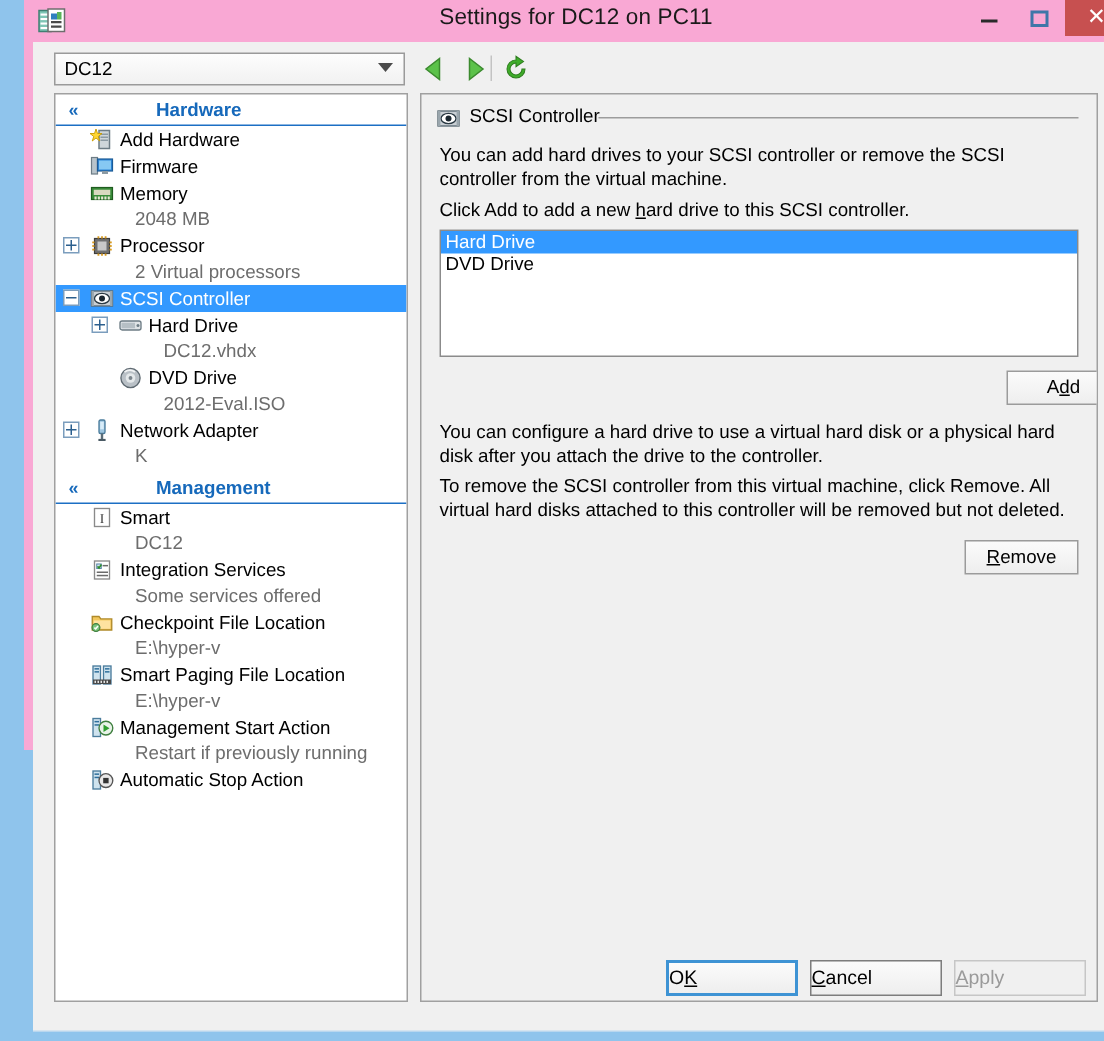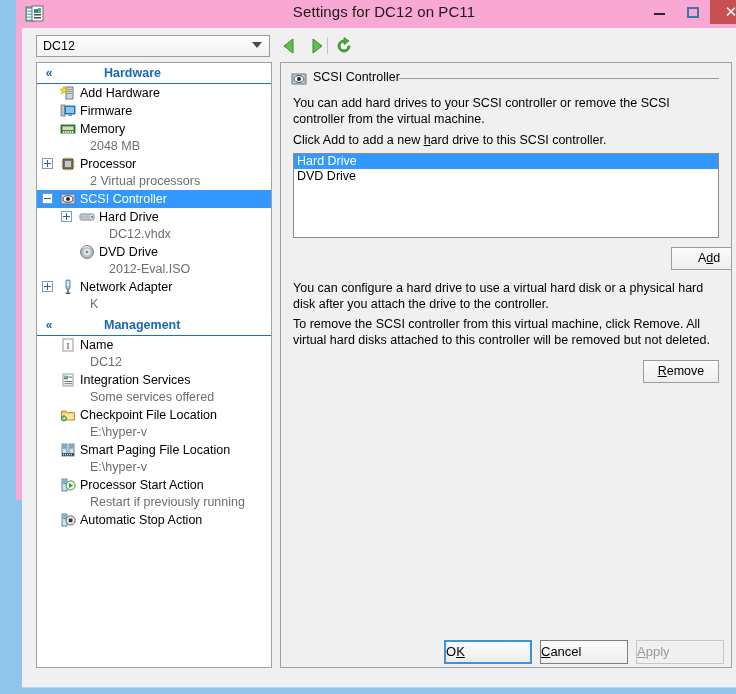--- a/index.html
+++ b/index.html
@@ -411,21 +411,21 @@
       <div class="grp" style="margin-top:3px;">
         <div class="chev">«</div>
         <div class="glabel">Management</div>
       </div>
 
       <div class="row lvl1">
         <svg class="ricon" viewBox="0 0 16 16">
           <rect x="3" y="2" width="10" height="12" fill="#ffffff" stroke="#8a8a8a" stroke-width="0.9"></rect>
           <text x="8" y="11.5" font-size="9" text-anchor="middle" fill="#3a3a3a" font-family="serif">I</text>
         </svg>
-        <div class="rlabel">Name</div>
+        <div class="rlabel">Smart</div>
       </div>
       <div class="sub lvl1">
         <div class="slabel">DC12</div>
       </div>
 
       <div class="row lvl1">
         <svg class="ricon" viewBox="0 0 16 16">
           <rect x="3" y="2" width="10" height="12" fill="#ffffff" stroke="#8a8a8a" stroke-width="0.9"></rect>
           <rect x="4.5" y="4" width="3" height="3" fill="#d8e8f5" stroke="#5c87a8" stroke-width="0.7"></rect>
           <path d="M5,5.6 L6,6.6 L7.6,4.4" stroke="#2f8f2f" stroke-width="1.1" fill="none"></path>
@@ -476,21 +476,21 @@
       </div>
 
       <div class="row lvl1">
         <svg class="ricon" viewBox="0 0 16 16">
           <rect x="2" y="2" width="5" height="12" fill="#cfe3ee" stroke="#4a7c9c" stroke-width="0.9"></rect>
           <rect x="3" y="3.6" width="3" height="1" fill="#2f6f9c"></rect>
           <rect x="3" y="5.8" width="3" height="1" fill="#2f6f9c"></rect>
           <circle cx="10.6" cy="8.4" r="4.6" fill="#e8f3e8" stroke="#3f7f3f" stroke-width="0.9"></circle>
           <polygon points="9,6 9,11 13,8.5" fill="#2f9f2f"></polygon>
         </svg>
-        <div class="rlabel">Processor Start Action</div>
+        <div class="rlabel">Management Start Action</div>
       </div>
       <div class="sub lvl1">
         <div class="slabel">Restart if previously running</div>
       </div>
 
       <div class="row lvl1">
         <svg class="ricon" viewBox="0 0 16 16">
           <rect x="2" y="2" width="5" height="12" fill="#cfe3ee" stroke="#4a7c9c" stroke-width="0.9"></rect>
           <rect x="3" y="3.6" width="3" height="1" fill="#2f6f9c"></rect>
           <rect x="3" y="5.8" width="3" height="1" fill="#2f6f9c"></rect>

